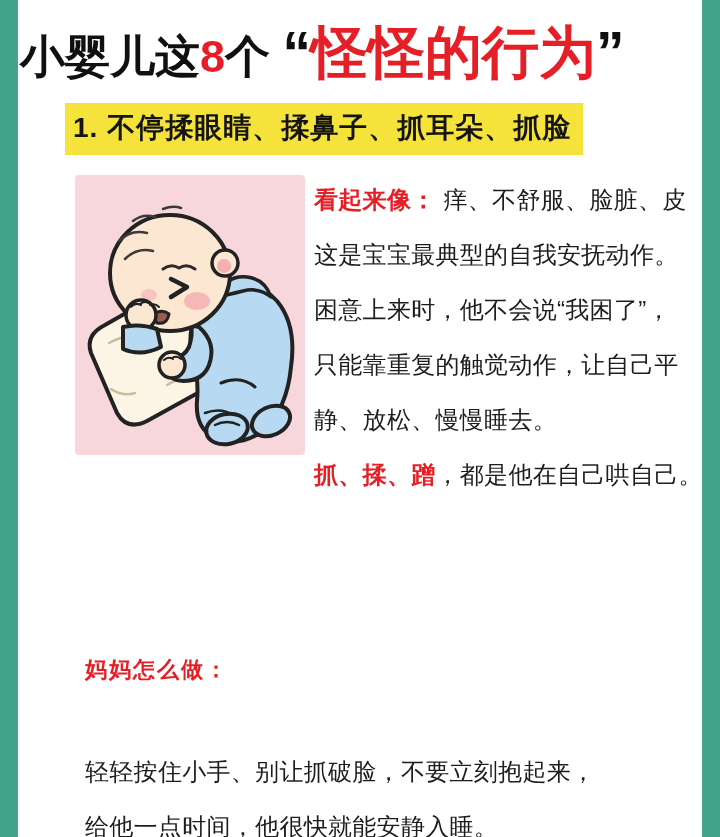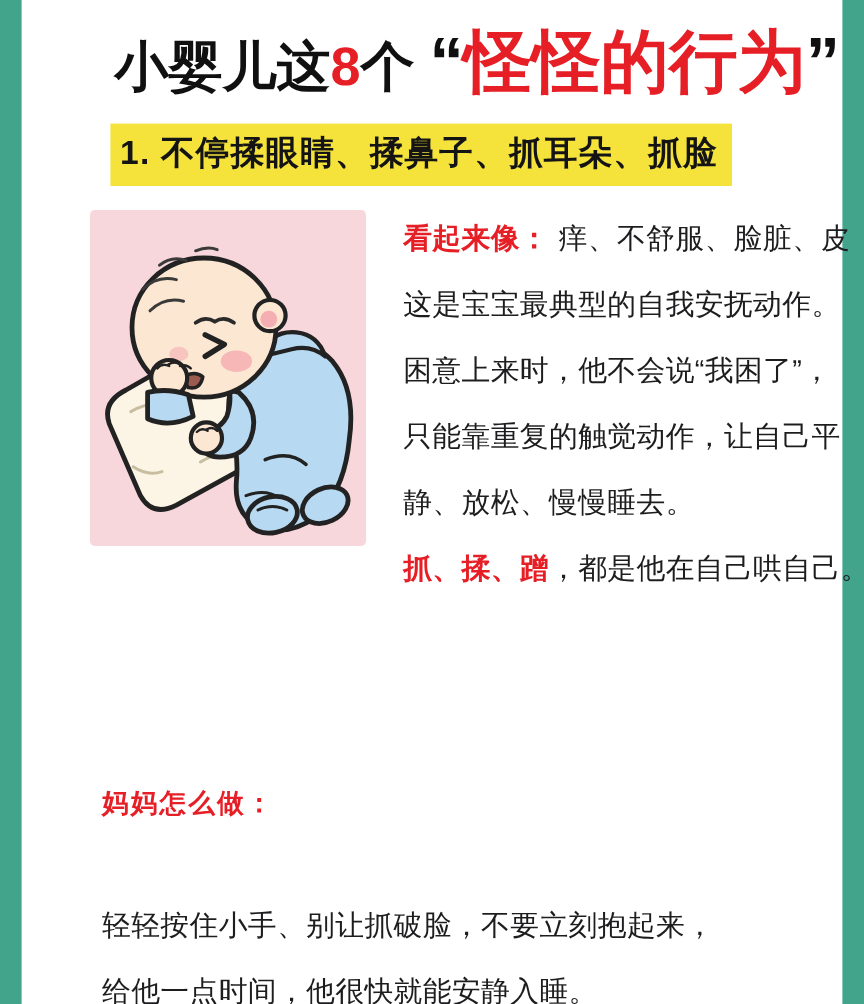--- a/index.html
+++ b/index.html
@@ -20,40 +20,40 @@
     width:720px;height:837px;position:relative;background:#ffffff;
     font-family:"Liberation Sans","DejaVu Sans",sans-serif;
     overflow:hidden;color:var(--ink);
   }
   .side-bar{position:absolute;top:0;bottom:0;width:18px;background:var(--green);}
   .side-bar.left{left:0;}
   .side-bar.right{right:0;}
 
   .title{
     position:absolute;top:20px;left:20px;right:20px;margin:0;
-    text-align:right;white-space:nowrap;line-height:1.15;
+    text-align:left;white-space:nowrap;line-height:1.15;
   }
   .t-black{font-size:45px;font-weight:900;color:#101010;}
   .t-red{font-size:45px;font-weight:900;color:var(--red);}
   .t-redbig{font-size:57px;font-weight:900;color:var(--red);}
   .t-quote{font-size:57px;font-weight:900;color:#101010;}
 
   .section-heading{
-    position:absolute;left:92px;top:103px;
+    position:absolute;left:65px;top:103px;
     background:var(--yellow);color:#141414;
     font-size:28px;font-weight:900;letter-spacing:1px;
     padding:6px 12px 8px 8px;white-space:nowrap;
   }
 
   .illustration{
     position:absolute;left:75px;top:175px;width:230px;height:280px;
   }
   .illustration svg{display:block;width:100%;height:100%;}
 
-  .details{position:absolute;left:336px;top:172px;width:380px;}
+  .details{position:absolute;left:314px;top:172px;width:380px;}
   .tline{
     height:55px;line-height:55px;font-size:24px;letter-spacing:0.3px;
     white-space:nowrap;color:var(--ink);font-weight:500;
   }
   .seg-label{color:var(--red);font-weight:900;margin-right:8px;}
   .seg-red{color:var(--red);font-weight:700;}
   .seg-plain{color:var(--ink);}
 
   .advice-heading{
     position:absolute;left:85px;top:655px;

